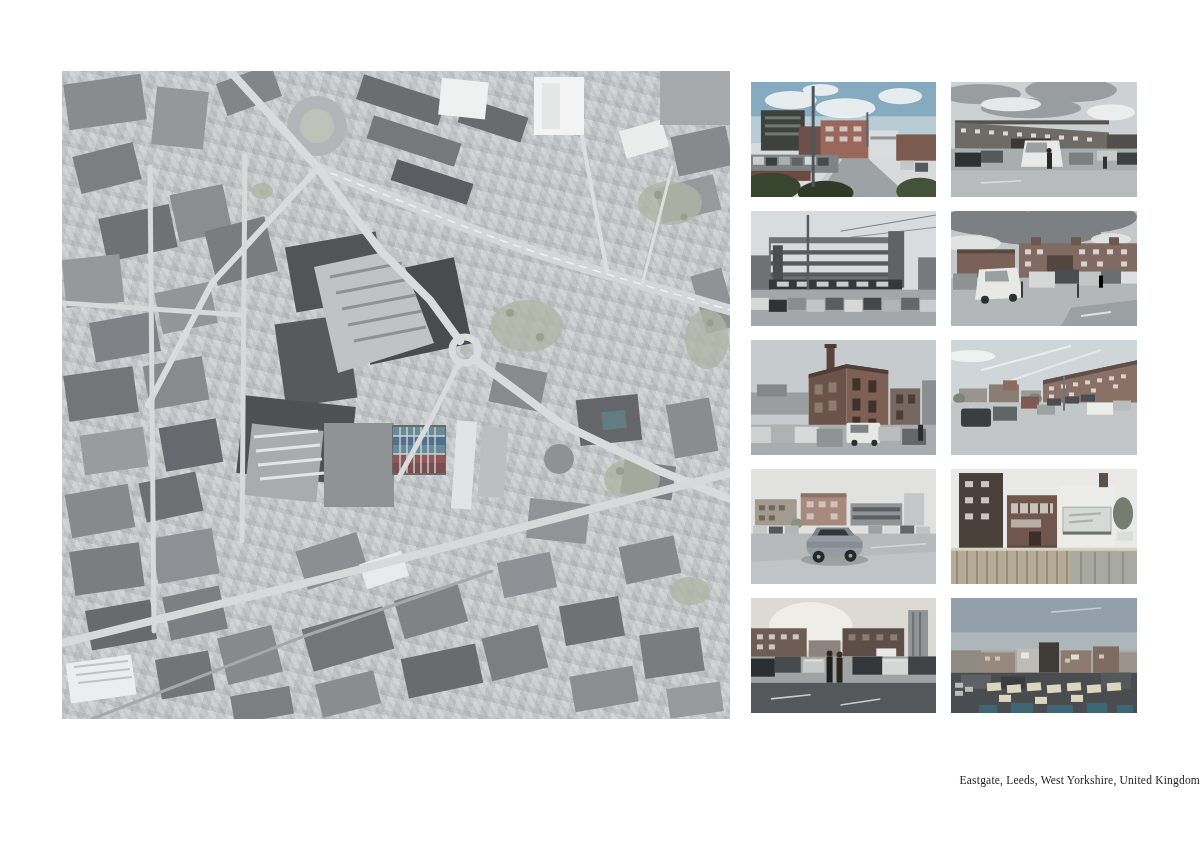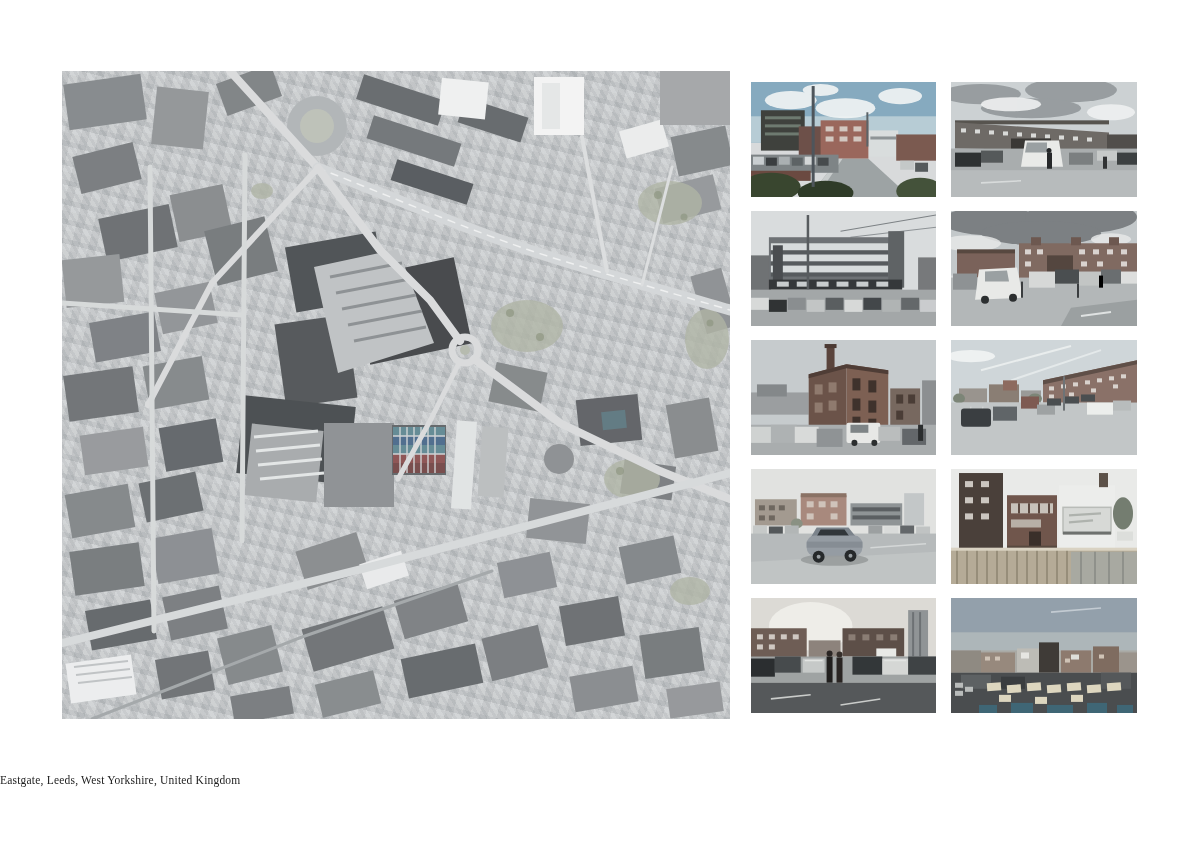--- a/index.html
+++ b/index.html
@@ -14,21 +14,21 @@
          repeating-linear-gradient(59deg, rgba(70,75,80,.07) 0 3px, rgba(244,245,245,.07) 3px 7px);
        overflow:hidden;}
   .map svg{position:absolute;inset:0;width:100%;height:100%;
            filter:saturate(.82) contrast(.95) brightness(1.03);}
   
   .photo-grid{position:absolute;left:751px;top:82px;display:grid;
               grid-template-columns:185px 186px;gap:14px 15px;grid-auto-rows:115px;}
   .photo{margin:0;position:relative;overflow:hidden;background:#d8dadb;}
   .photo svg{display:block;width:100%;height:100%;}
   
-  .caption{position:absolute;left:0;top:774px;width:1200px;text-align:left;
+  .caption{position:absolute;left:0;top:774px;width:1200px;text-align:right;
            font-size:11.5px;letter-spacing:.2px;color:#1c1c1c;}
 </style>
 </head>
 <body>
 
 <div class="board">
 
   <figure class="map" title="Desaturated aerial photograph of Leeds city centre around the Eastgate quarter, with ring road, two roundabouts, dense grey rooftops, large white retail roofs and the colourful market stall roofs">
     <svg viewBox="0 0 668 648" preserveAspectRatio="none">
 

